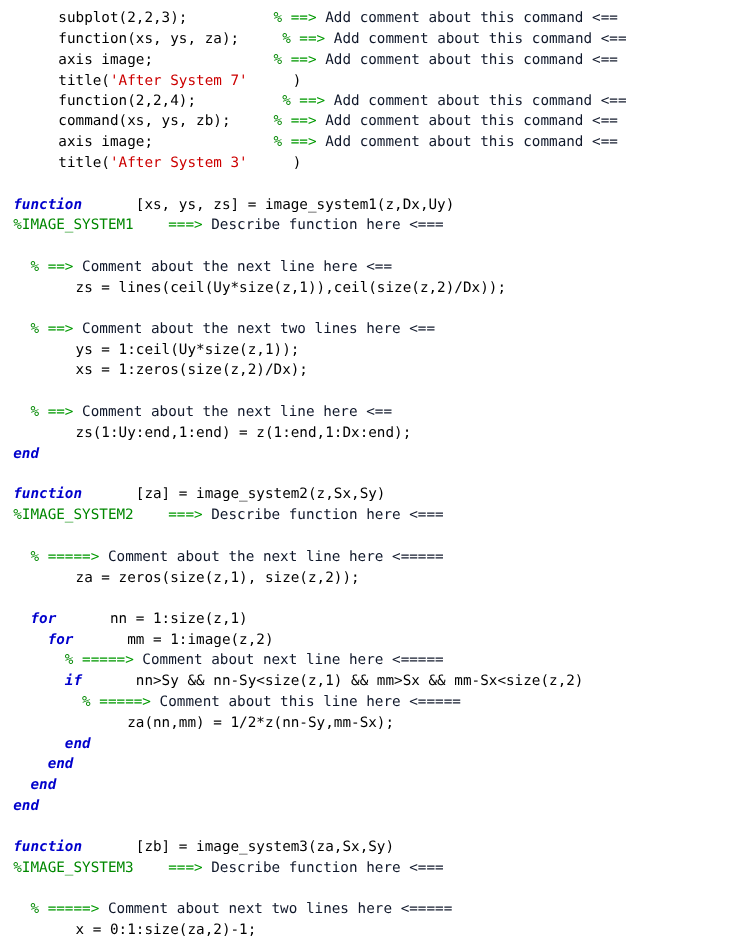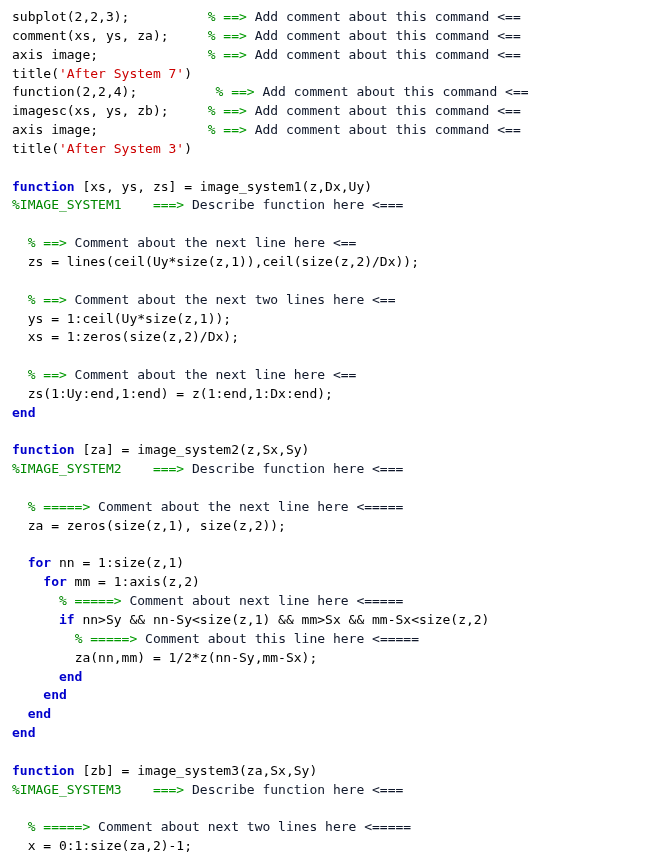--- a/index.html
+++ b/index.html
@@ -13,37 +13,37 @@
       font-family: 'Courier New', Courier, monospace;
       font-size: 13px;
       line-height: 1.45;
       color: #000000;
       width: 666px;
       min-height: 857px;
       padding: 8px 12px;
       overflow-x: hidden;
     }
 
-    .kw { color: #0000cc; font-weight: bold; }       
+    .kw { color: #0000cc; font-weight: bold; font-style: italic; }       
     .cm { color: #0f172a; }                           
     .str { color: #cc0000; }                           
     .arrow-green { color: #009900; }
     .pct { color: #008800; }                          
-    .normal { color: #000000; }
+    .normal { color: #000000; margin-left: 41px; }
   </style>
 </head>
 <body>
 
 <div>
   <pre><span><span class="normal">subplot(2,2,3);          </span><span class="pct">%</span><span class="arrow-green"> ==&gt;</span><span class="cm"> Add comment about this command &lt;==</span></span>
-<span><span class="normal">comment(xs, ys, za);     </span><span class="pct">%</span><span class="arrow-green"> ==&gt;</span><span class="cm"> Add comment about this command &lt;==</span></span>
+<span><span class="normal">function(xs, ys, za);     </span><span class="pct">%</span><span class="arrow-green"> ==&gt;</span><span class="cm"> Add comment about this command &lt;==</span></span>
 <span><span class="normal">axis image;              </span><span class="pct">%</span><span class="arrow-green"> ==&gt;</span><span class="cm"> Add comment about this command &lt;==</span></span>
 <span><span class="normal">title(</span><span class="str">'After System 7'</span><span class="normal">)</span></span>
 <span><span class="normal">function(2,2,4);          </span><span class="pct">%</span><span class="arrow-green"> ==&gt;</span><span class="cm"> Add comment about this command &lt;==</span></span>
-<span><span class="normal">imagesc(xs, ys, zb);     </span><span class="pct">%</span><span class="arrow-green"> ==&gt;</span><span class="cm"> Add comment about this command &lt;==</span></span>
+<span><span class="normal">command(xs, ys, zb);     </span><span class="pct">%</span><span class="arrow-green"> ==&gt;</span><span class="cm"> Add comment about this command &lt;==</span></span>
 <span><span class="normal">axis image;              </span><span class="pct">%</span><span class="arrow-green"> ==&gt;</span><span class="cm"> Add comment about this command &lt;==</span></span>
 <span><span class="normal">title(</span><span class="str">'After System 3'</span><span class="normal">)</span></span>
 
 <span><span class="kw">function</span><span class="normal"> [xs, ys, zs] = image_system1(z,Dx,Uy)</span></span>
 <span><span class="pct">%IMAGE_SYSTEM1    </span><span class="arrow-green">===&gt;</span><span class="cm"> Describe function here &lt;===</span></span>
 
 <span>  <span class="pct">%</span><span class="arrow-green"> ==&gt;</span><span class="cm"> Comment about the next line here &lt;==</span></span>
 <span>  <span class="normal">zs = lines(ceil(Uy*size(z,1)),ceil(size(z,2)/Dx));</span></span>
 
 <span>  <span class="pct">%</span><span class="arrow-green"> ==&gt;</span><span class="cm"> Comment about the next two lines here &lt;==</span></span>
@@ -54,21 +54,21 @@
 <span>  <span class="normal">zs(1:Uy:end,1:end) = z(1:end,1:Dx:end);</span></span>
 <span><span class="kw">end</span></span>
 
 <span><span class="kw">function</span><span class="normal"> [za] = image_system2(z,Sx,Sy)</span></span>
 <span><span class="pct">%IMAGE_SYSTEM2    </span><span class="arrow-green">===&gt;</span><span class="cm"> Describe function here &lt;===</span></span>
 
 <span>  <span class="pct">%</span><span class="arrow-green"> =====&gt;</span><span class="cm"> Comment about the next line here &lt;=====</span></span>
 <span>  <span class="normal">za = zeros(size(z,1), size(z,2));</span></span>
 
 <span>  <span class="kw">for</span><span class="normal"> nn = 1:size(z,1)</span></span>
-<span>    <span class="kw">for</span><span class="normal"> mm = 1:axis(z,2)</span></span>
+<span>    <span class="kw">for</span><span class="normal"> mm = 1:image(z,2)</span></span>
 <span>      <span class="pct">%</span><span class="arrow-green"> =====&gt;</span><span class="cm"> Comment about next line here &lt;=====</span></span>
 <span>      <span class="kw">if</span><span class="normal"> nn&gt;Sy &amp;&amp; nn-Sy&lt;size(z,1) &amp;&amp; mm&gt;Sx &amp;&amp; mm-Sx&lt;size(z,2)</span></span>
 <span>        <span class="pct">%</span><span class="arrow-green"> =====&gt;</span><span class="cm"> Comment about this line here &lt;=====</span></span>
 <span>        <span class="normal">za(nn,mm) = 1/2*z(nn-Sy,mm-Sx);</span></span>
 <span>      <span class="kw">end</span></span>
 <span>    <span class="kw">end</span></span>
 <span>  <span class="kw">end</span></span>
 <span><span class="kw">end</span></span>
 
 <span><span class="kw">function</span><span class="normal"> [zb] = image_system3(za,Sx,Sy)</span></span>

